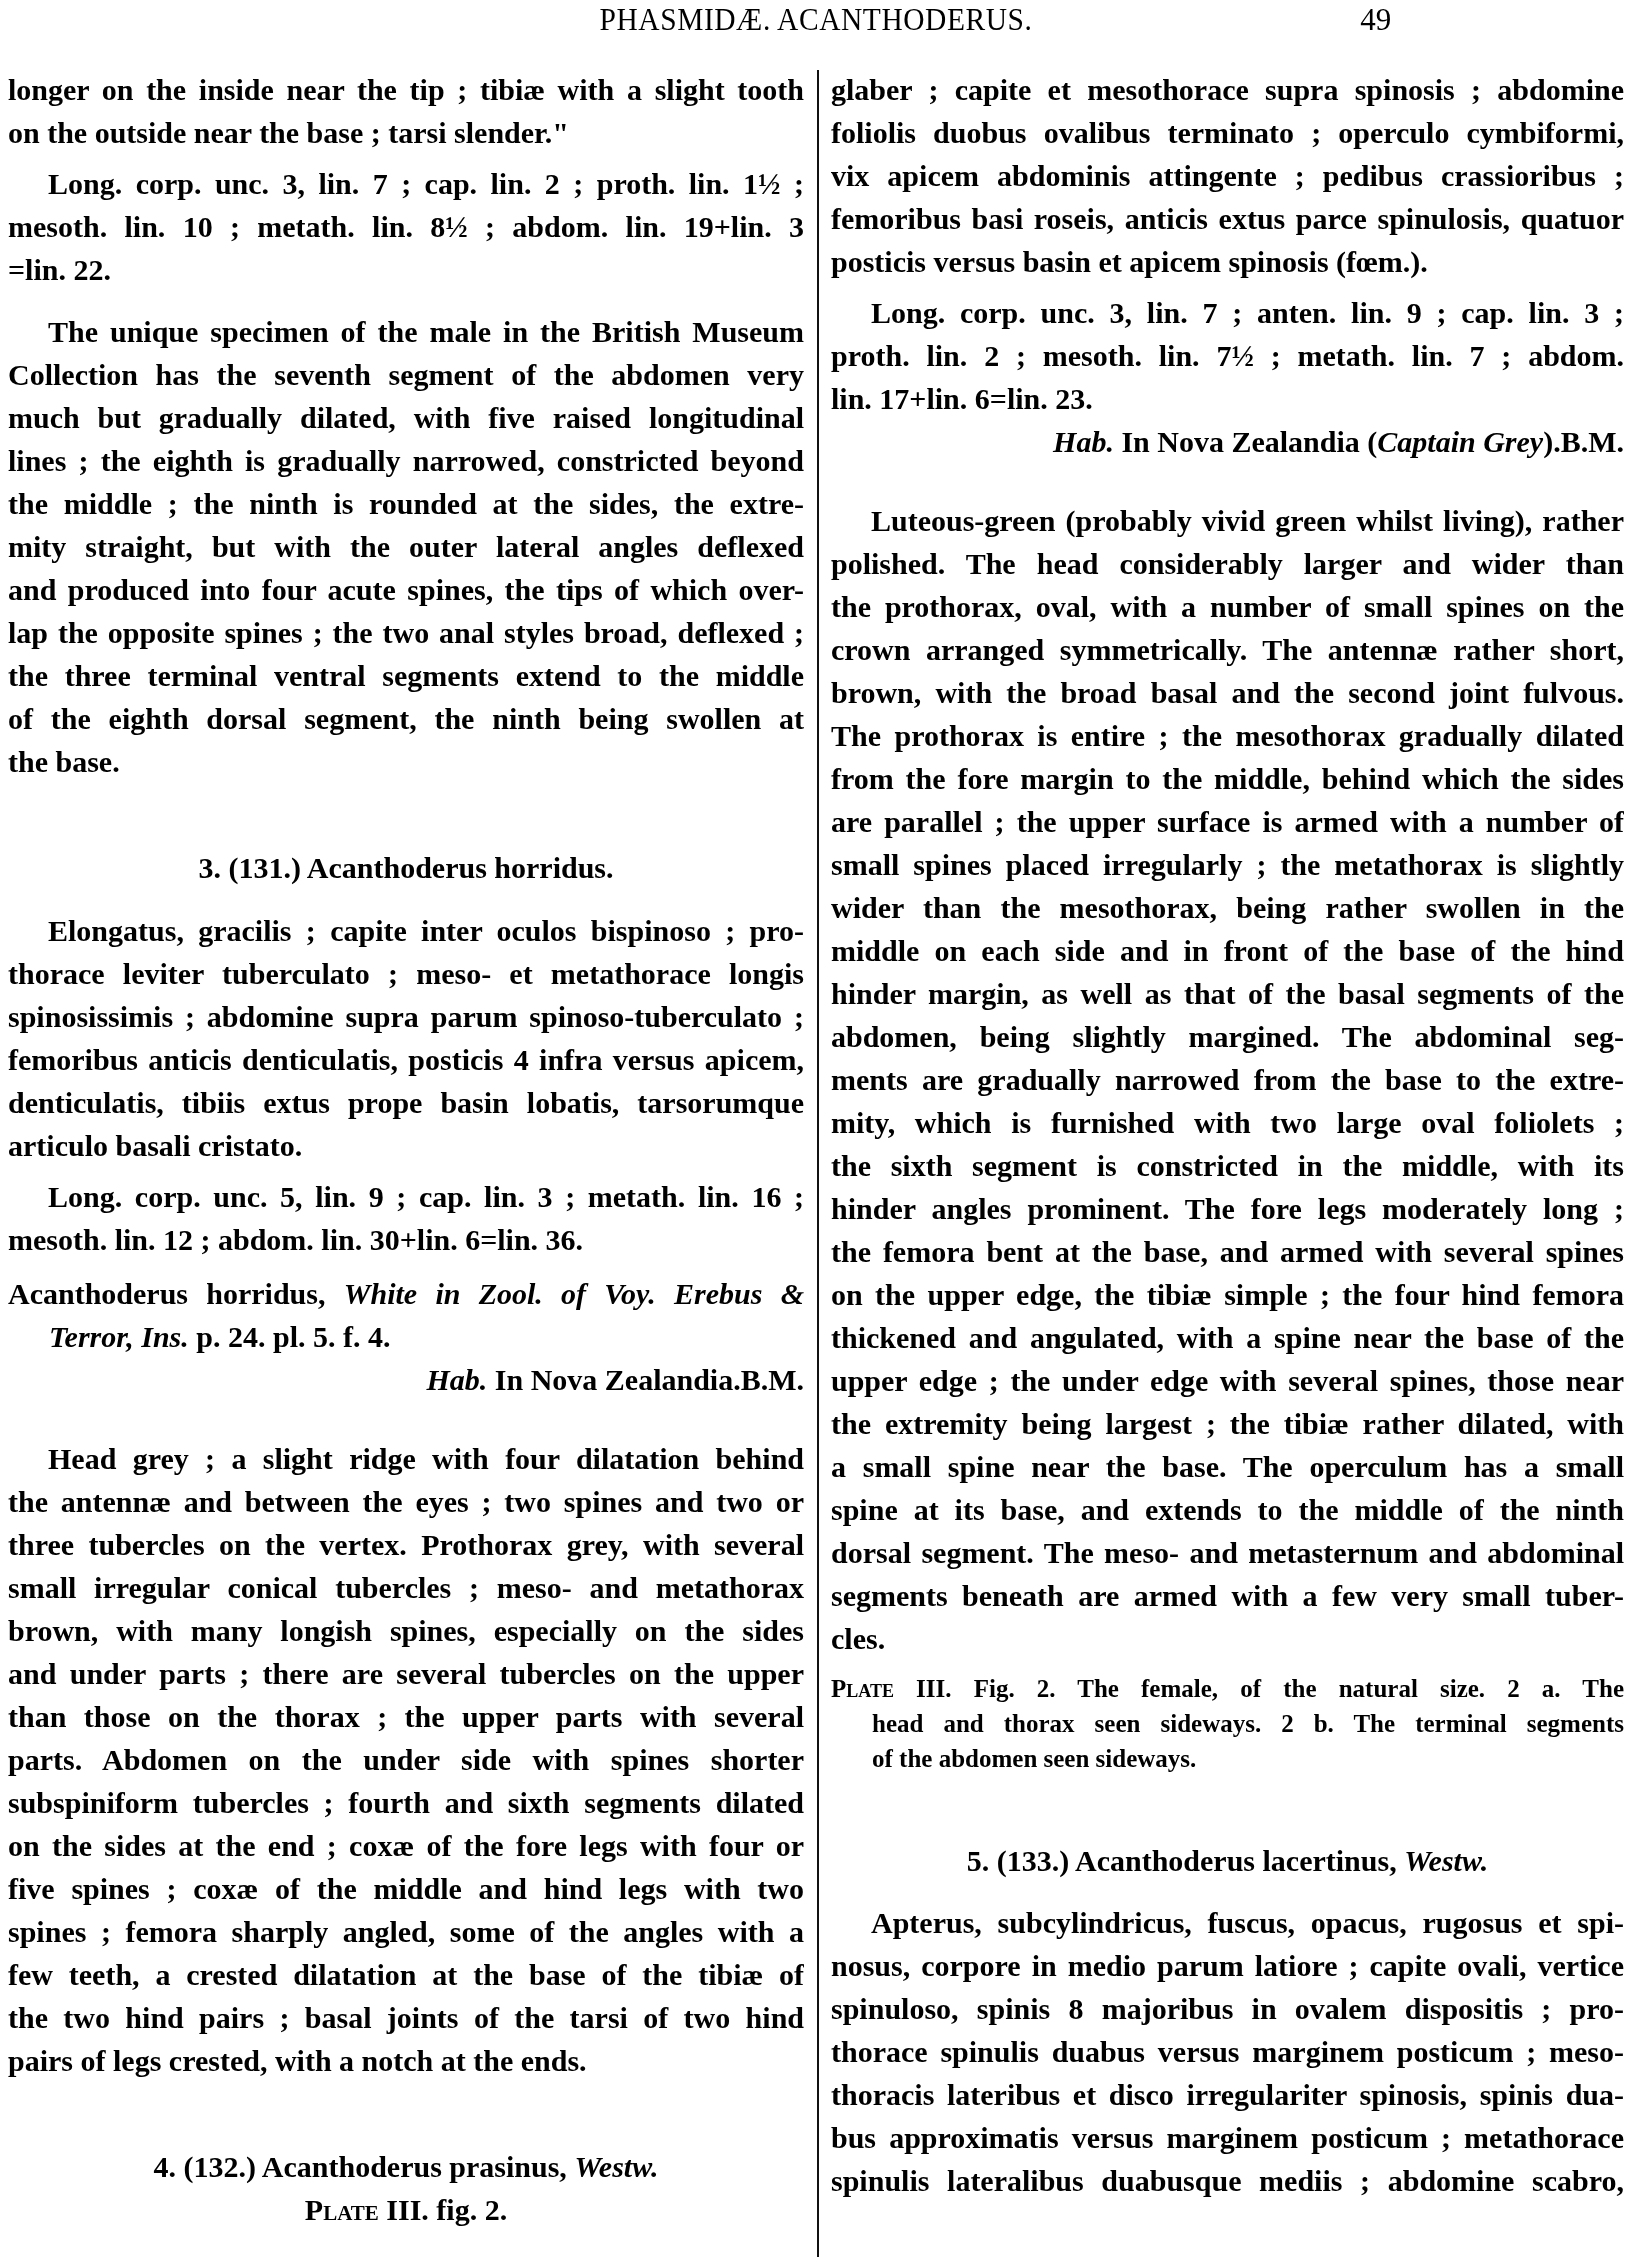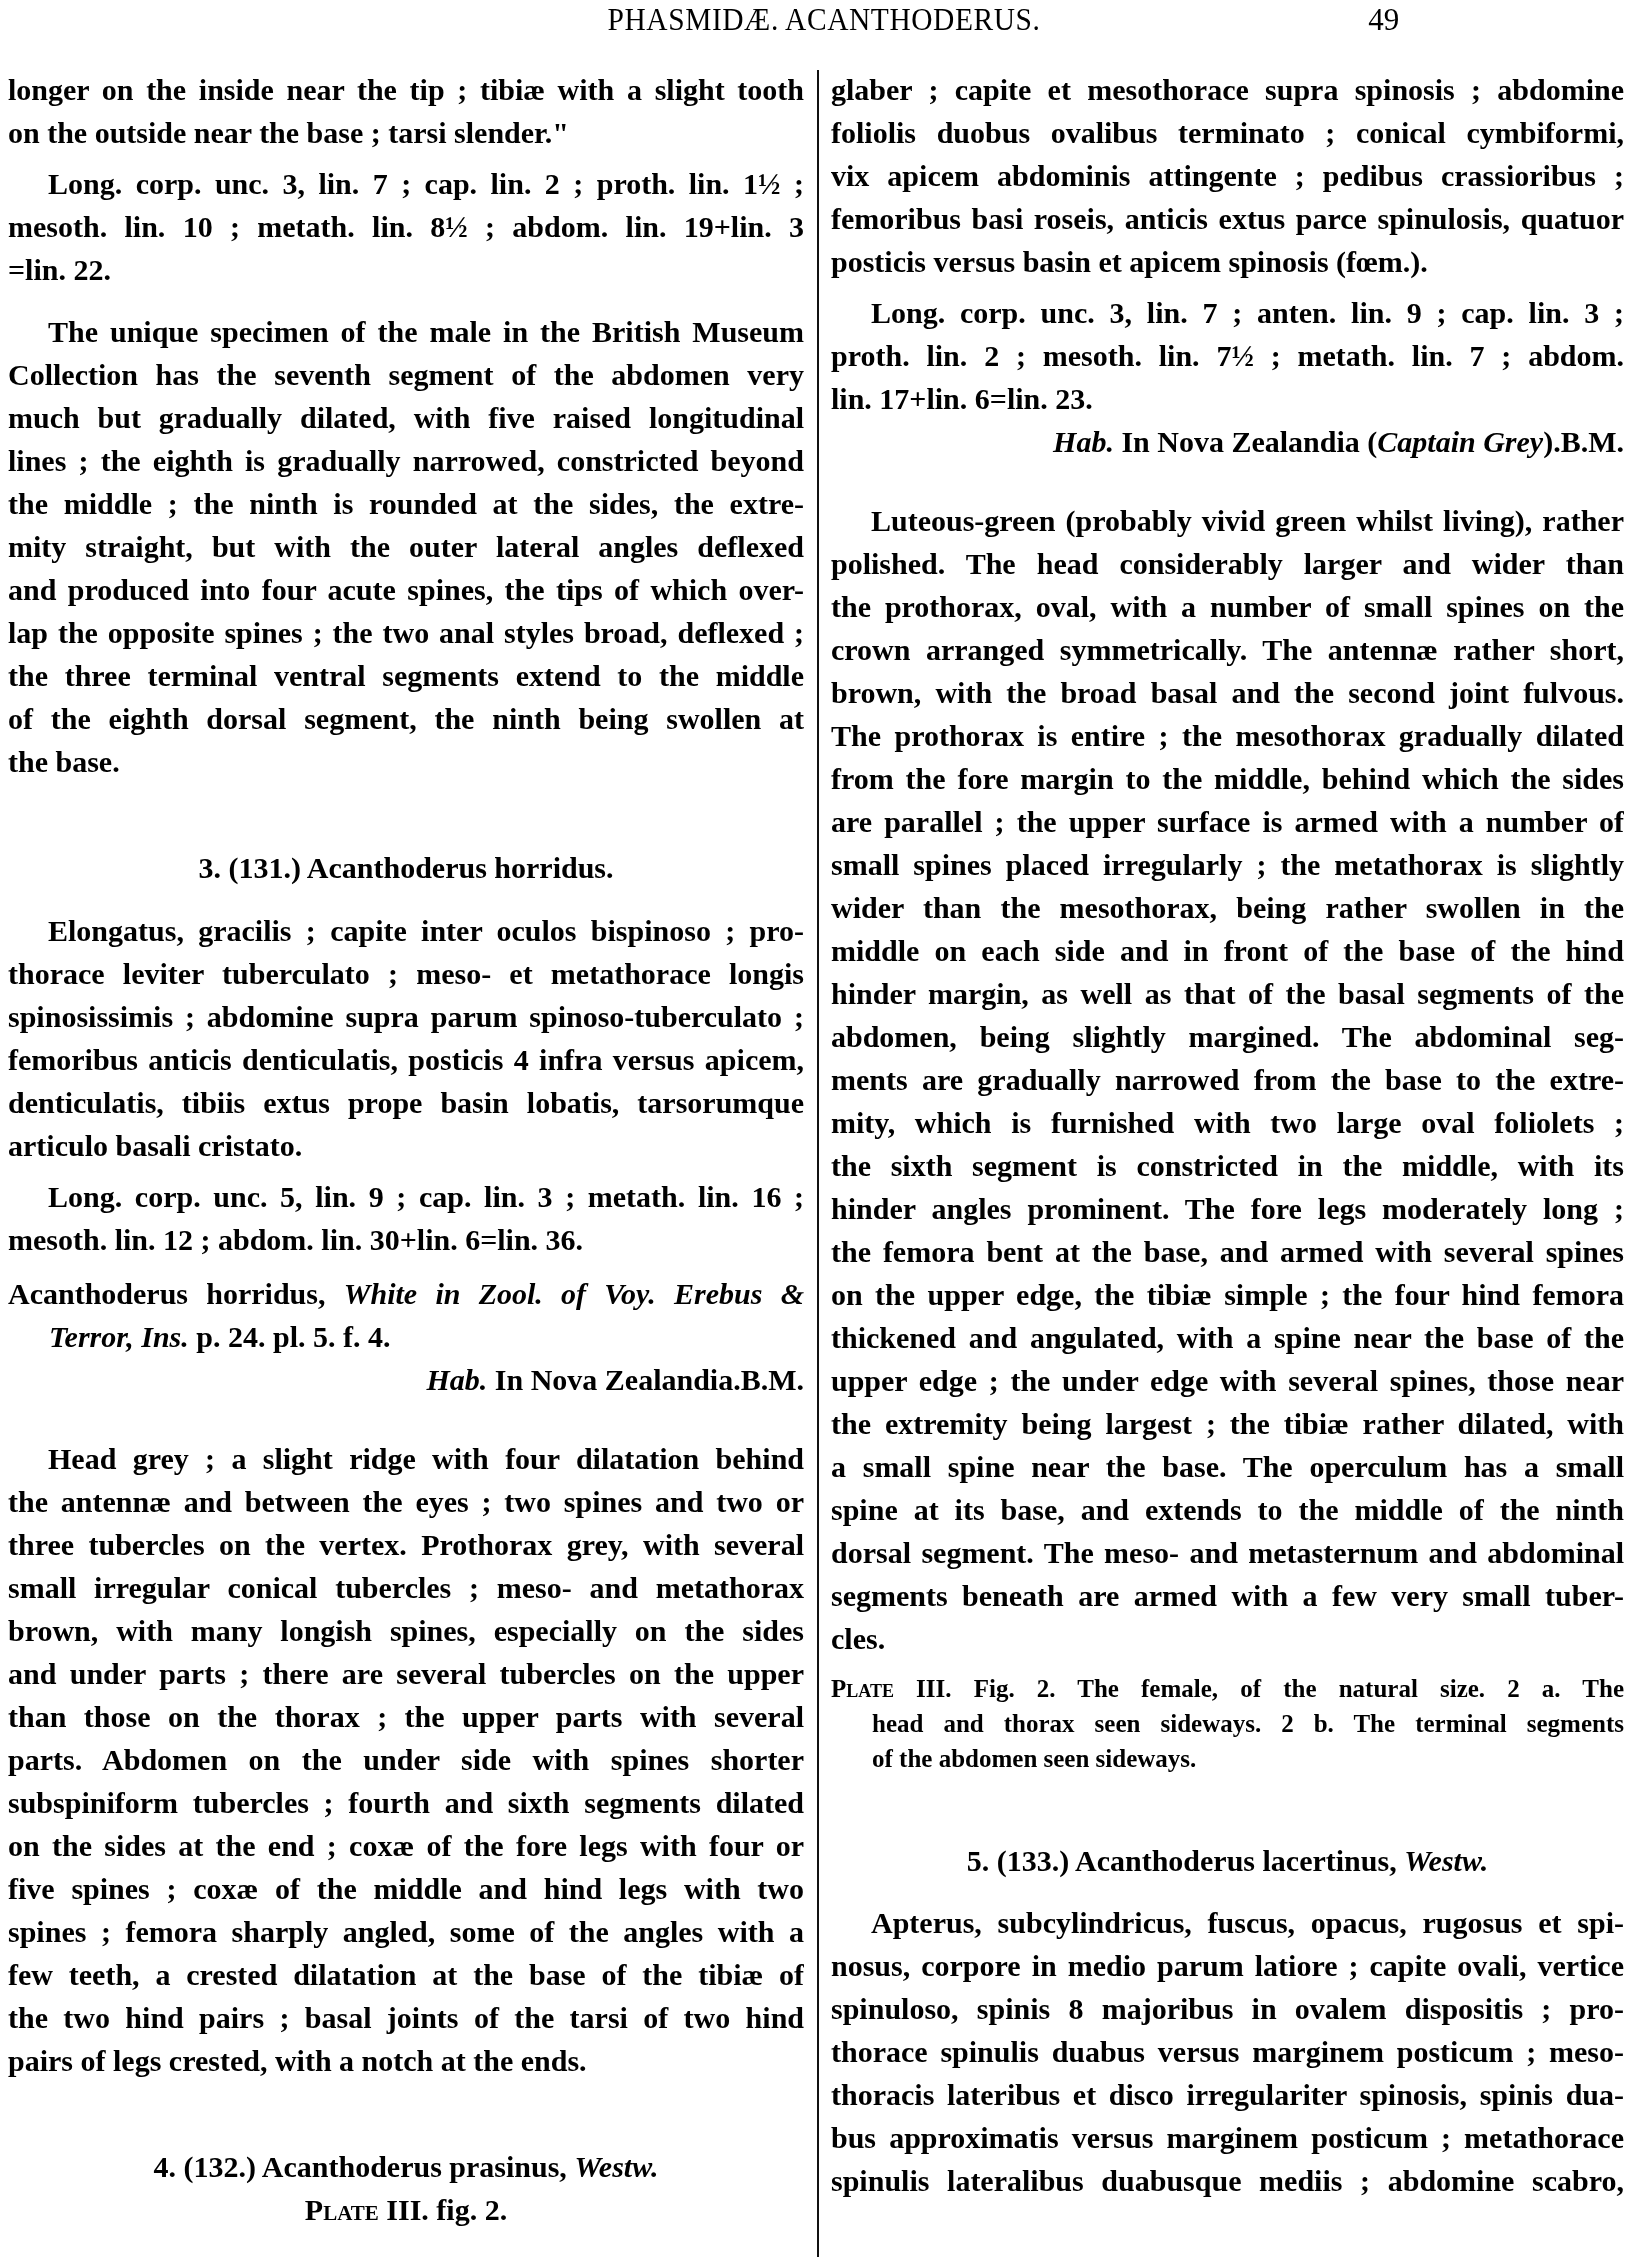--- a/index.html
+++ b/index.html
@@ -2,21 +2,21 @@
 <html style="font-size:9.2px"><head>
 <meta charset="utf-8">
 <style>
   html, body { margin: 0; padding: 0; background: #ffffff; }
   body {
     width: 1632px; height: 2261px; position: relative; overflow: hidden;
     font-family: "DejaVu Serif", "Liberation Serif", serif;
     color: #000000;
   }
   .running-head {
-    position: absolute; top: 0; left: 8px; width: 1397px; height: 40px;
+    position: absolute; top: 0; left: 0; width: 1397px; height: 40px;
   }
   .rh-title {
     position: absolute; left: 0; width: 1632px; top: 2.3px; text-align: center;
     font-size: 31px; letter-spacing: 0.6px; font-family: "Liberation Serif", serif;
     transform: scaleX(0.95);
   }
   .rh-page {
     position: absolute; right: 5.7px; top: 2.3px; font-size: 31px;
     font-family: "Liberation Serif", serif;
     margin-left: 21px;
@@ -138,21 +138,21 @@
   <div class="line center">
     <span class="sc">Plate</span><span> III. fig. 2.</span>
   </div>
   <div class="gap-s"></div>
   <span class="line indent">Elongatus, antice et postice attenuatus, viridi-luteus, sub-</span>
 </div>
 
 <div class="column col-right">
   <div>
     <span class="line">glaber ; capite et mesothorace supra spinosis ; abdomine</span>
-    <span class="line">foliolis duobus ovalibus terminato ; conical cymbiformi,</span>
+    <span class="line">foliolis duobus ovalibus terminato ; operculo cymbiformi,</span>
     <span class="line">vix apicem abdominis attingente ; pedibus crassioribus ;</span>
     <span class="line">femoribus basi roseis, anticis extus parce spinulosis, quatuor</span>
     <span class="line last">posticis versus basin et apicem spinosis (fœm.).</span>
   </div>
   <div>
     <span class="line indent">Long. corp. unc. 3, lin. 7 ; anten. lin. 9 ; cap. lin. 3 ;</span>
     <span class="line">proth. lin. 2 ; mesoth. lin. 7½ ; metath. lin. 7 ; abdom.</span>
     <span class="line last">lin. 17+lin. 6=lin. 23.</span>
   </div>
   <div class="hab-row">

